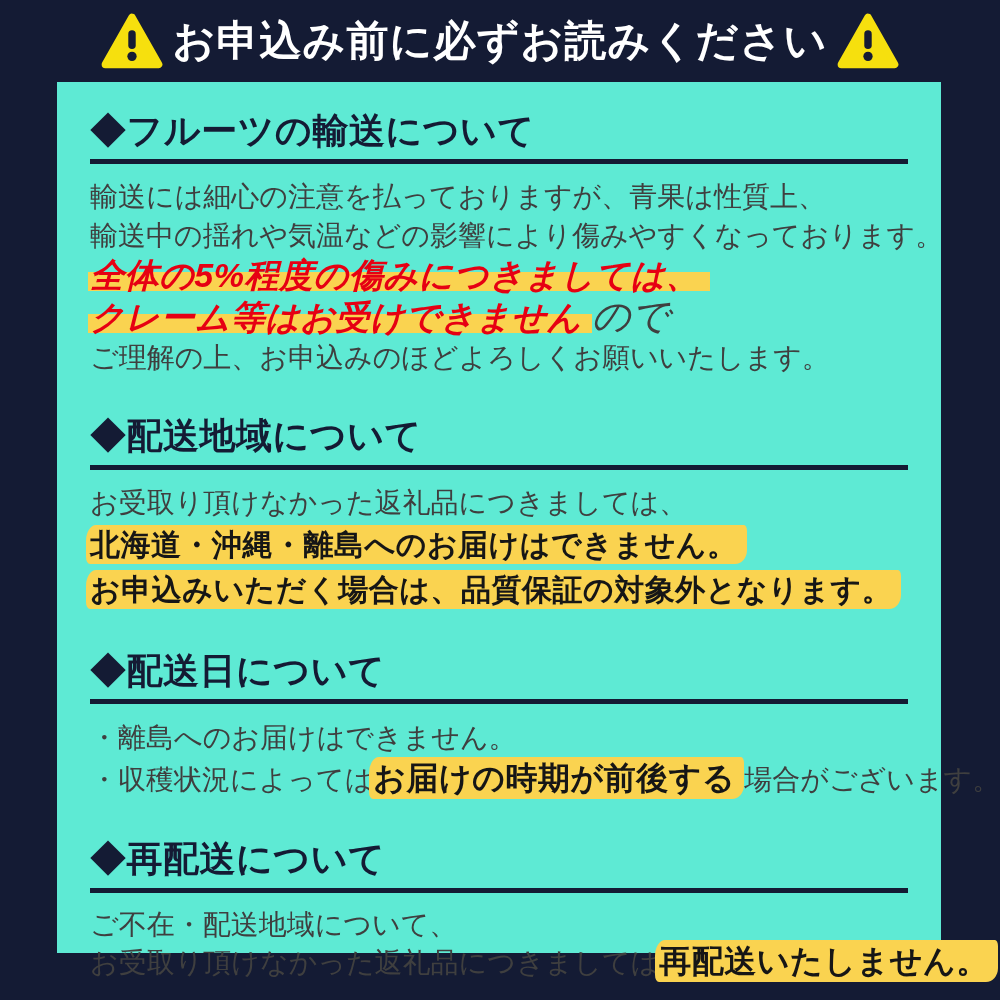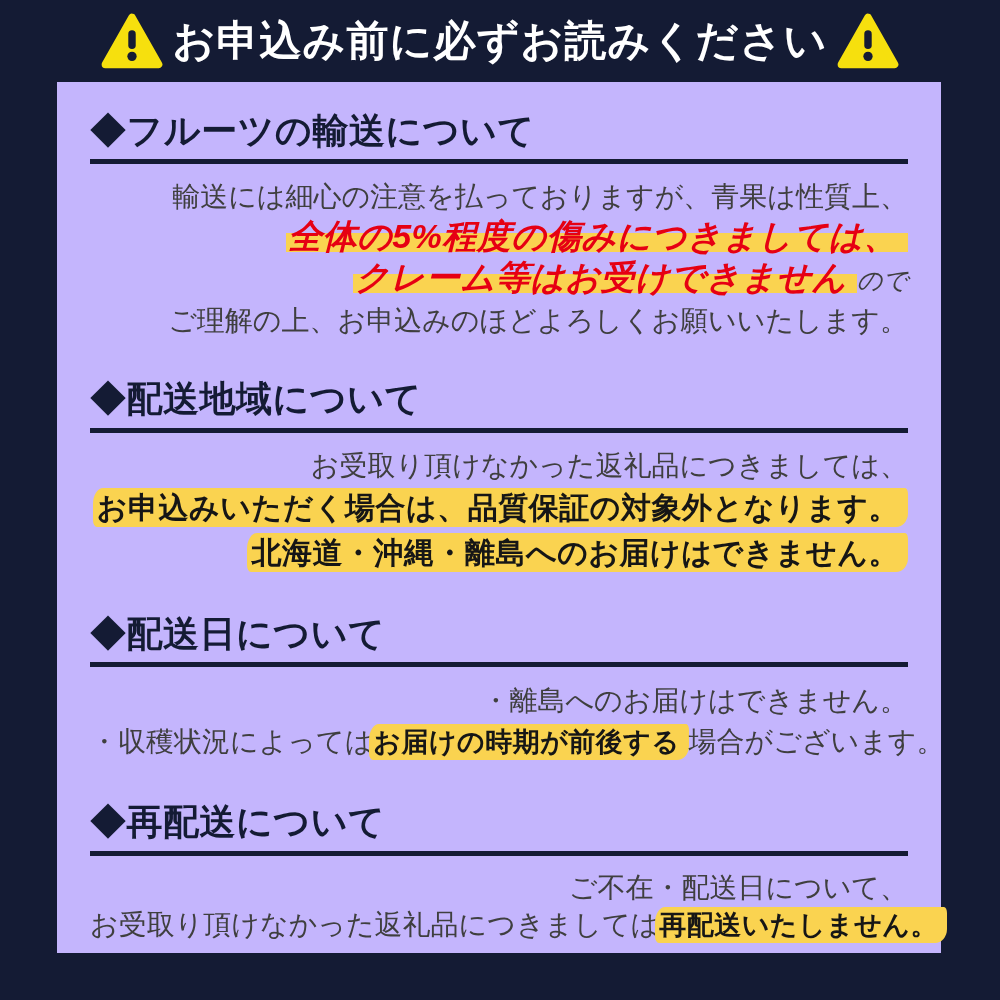--- a/index.html
+++ b/index.html
@@ -18,57 +18,57 @@
     display:flex; align-items:center; justify-content:center; gap:10px;
   }
   .banner-title {
     color:#ffffff; font-size:42px; font-weight:800; letter-spacing:1px;
     white-space:nowrap;
   }
   .warn-svg { display:block; }
   
   .panel {
     position:absolute; left:57px; top:82px; width:884px; height:871px;
-    background:#c4b5fd; box-sizing:border-box;
+    background:#5eead4; box-sizing:border-box;
     padding:24px 33px 0 33px;
   }
   .sec { margin:0; }
   .sec + .sec { margin-top:38px; }
   .section-heading {
     margin:0; color:#141b34; font-size:36px; font-weight:800;
     line-height:1.18; padding-bottom:7px;
     border-bottom:5px solid #141b34;
     letter-spacing:0.5px; white-space:nowrap;
   }
   .sec-first .section-heading { margin-top:4px; }
-  .sec-body { margin-top:13px;text-align:right; }
+  .sec-body { margin-top:13px; }
   p { margin:0; white-space:nowrap; }
   .body-line  { font-size:28px; line-height:39px; color:#3f3f3f; }
   .body-line-tight { font-size:28px; line-height:37px; color:#3f3f3f; }
   .bullet-line { font-size:28px; line-height:41px; color:#3f3f3f; }
   .red-line {
     font-size:34px; line-height:41px; font-weight:800; color:#e60013;
     letter-spacing:0.5px;
     font-style:italic;
   }
   .red-mark {
     background-image:linear-gradient(transparent 42%, #fad350 42%, #fad350 92%, transparent 92%);
     padding:0 10px 0 2px; margin-left:-2px;
   }
-  .tail-plain { font-size:25px; font-weight:400; color:#3f3f3f; letter-spacing:0; }
+  .tail-plain { font-size:38px; font-weight:400; color:#3f3f3f; letter-spacing:0; }
   .hl-line {
     font-size:30px; line-height:45px; font-weight:800; color:#161616;
     letter-spacing:0.5px;
   }
   .mark-full {
     background-color:#fad350;
     padding:3px 9px 3px 4px; margin-left:-4px;
     border-radius:10px 3px 12px 4px / 16px 6px 14px 7px;
   }
-  .inline-strong { font-size:27px; font-weight:800; color:#161616; letter-spacing:0.5px; }
+  .inline-strong { font-size:32px; font-weight:800; color:#161616; letter-spacing:0.5px; }
 </style>
 </head>
 <body>
 
 <div class="poster">
 
   <div class="top-banner">
     <span>
       <svg class="warn-svg" width="62" height="57" viewBox="0 0 100 92">
         <path d="M50 7 L93 83 L7 83 Z" fill="#f6e00e" stroke="#f6e00e" stroke-width="12" stroke-linejoin="round"></path>
@@ -85,45 +85,46 @@
       </svg>
     </span>
   </div>
 
   <div class="panel">
 
     <section class="sec sec-first">
       <h2 class="section-heading">◆フルーツの輸送について</h2>
       <div class="sec-body">
         <p class="body-line">輸送には細心の注意を払っておりますが、青果は性質上、</p>
+        <p class="body-line">輸送中の揺れや気温などの影響により傷みやすくなっております。</p>
         <p class="red-line"><span class="red-mark">全体の5%程度の傷みにつきましては、</span></p>
         <p class="red-line"><span class="red-mark">クレーム等はお受けできません</span><span class="tail-plain">ので</span></p>
         <p class="body-line">ご理解の上、お申込みのほどよろしくお願いいたします。</p>
       </div>
     </section>
 
     <section class="sec">
       <h2 class="section-heading">◆配送地域について</h2>
       <div class="sec-body">
         <p class="body-line">お受取り頂けなかった返礼品につきましては、</p>
+        <p class="hl-line"><span class="mark-full">北海道・沖縄・離島へのお届けはできません。</span></p>
         <p class="hl-line"><span class="mark-full">お申込みいただく場合は、品質保証の対象外となります。</span></p>
-        <p class="hl-line"><span class="mark-full">北海道・沖縄・離島へのお届けはできません。</span></p>
       </div>
     </section>
 
     <section class="sec">
       <h2 class="section-heading">◆配送日について</h2>
       <div class="sec-body">
         <p class="bullet-line">・離島へのお届けはできません。</p>
         <p class="bullet-line"><span>・収穫状況によっては</span><span class="inline-strong mark-full">お届けの時期が前後する</span><span>場合がございます。</span></p>
       </div>
     </section>
 
     <section class="sec">
       <h2 class="section-heading">◆再配送について</h2>
       <div class="sec-body">
-        <p class="body-line-tight">ご不在・配送日について、</p>
+        <p class="body-line-tight">ご不在・配送地域について、</p>
         <p class="body-line-tight"><span>お受取り頂けなかった返礼品につきましては</span><span class="inline-strong mark-full">再配送いたしません。</span></p>
       </div>
     </section>
 
   </div>
 </div>
 
 </body></html>

